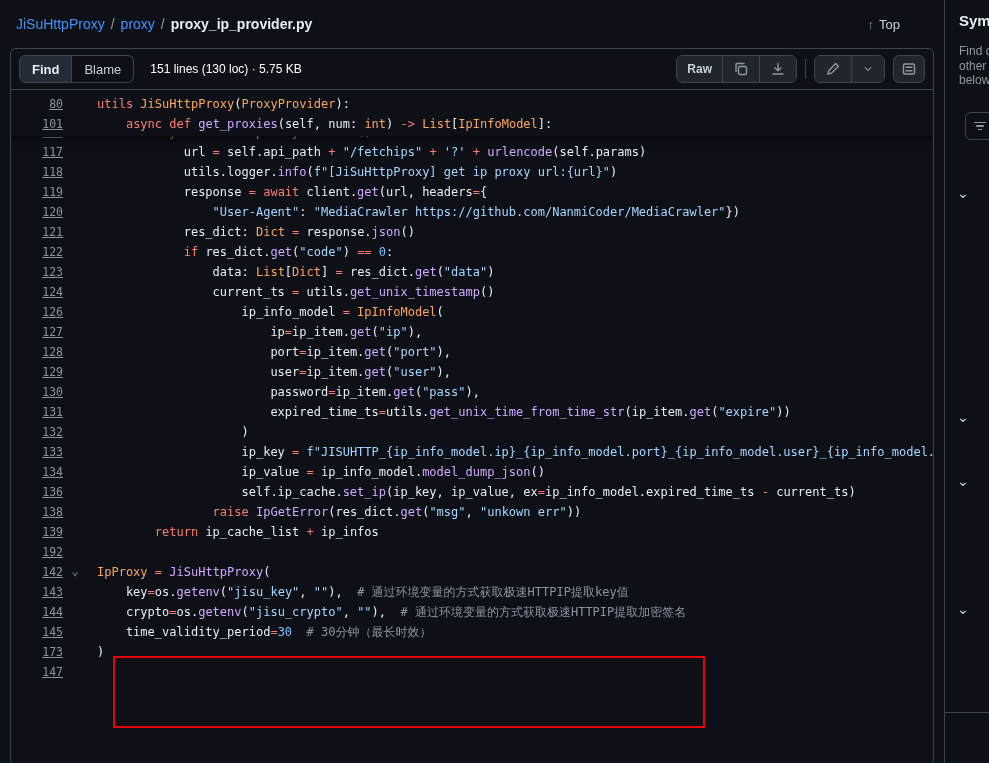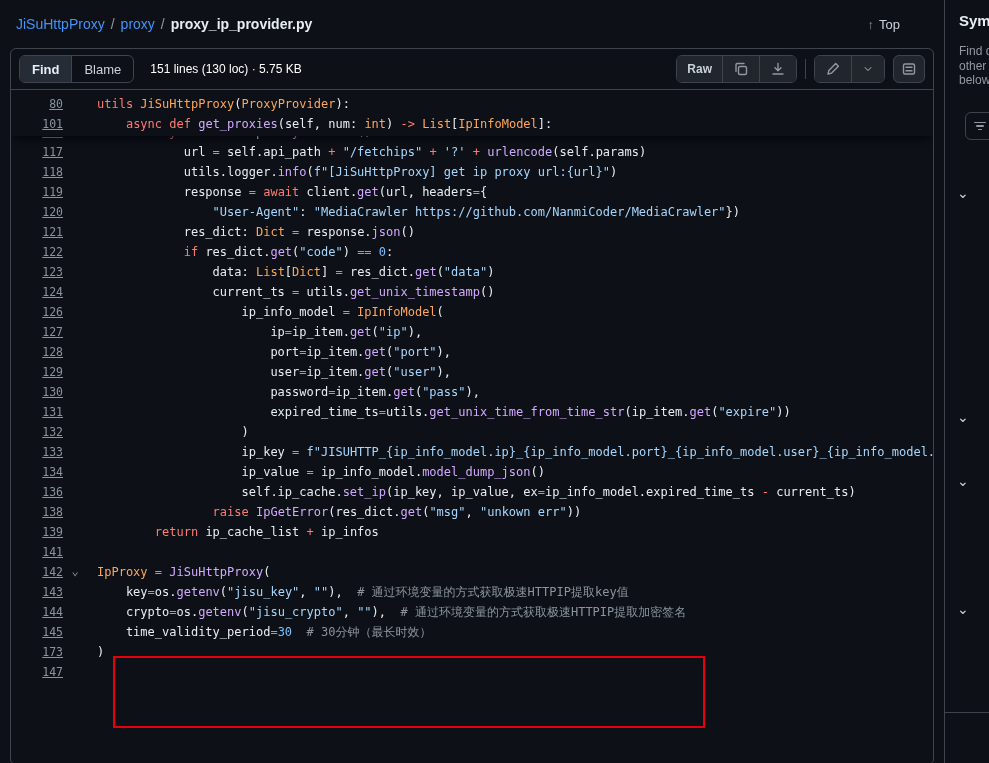--- a/index.html
+++ b/index.html
@@ -150,21 +150,21 @@
           <div class="code-line"><span class="ln">128</span><span class="chev"></span><span class="code-text"><span style="color: rgb(230, 237, 243);">                        port</span><span style="color: rgb(255, 123, 114);">=</span><span style="color: rgb(230, 237, 243);">ip_item.</span><span style="color: rgb(210, 168, 255);">get</span><span style="color: rgb(230, 237, 243);">(</span><span style="color: rgb(165, 214, 255);">"port"</span><span style="color: rgb(230, 237, 243);">),</span></span></div>
           <div class="code-line"><span class="ln">129</span><span class="chev"></span><span class="code-text"><span style="color: rgb(230, 237, 243);">                        user</span><span style="color: rgb(255, 123, 114);">=</span><span style="color: rgb(230, 237, 243);">ip_item.</span><span style="color: rgb(210, 168, 255);">get</span><span style="color: rgb(230, 237, 243);">(</span><span style="color: rgb(165, 214, 255);">"user"</span><span style="color: rgb(230, 237, 243);">),</span></span></div>
           <div class="code-line"><span class="ln">130</span><span class="chev"></span><span class="code-text"><span style="color: rgb(230, 237, 243);">                        password</span><span style="color: rgb(255, 123, 114);">=</span><span style="color: rgb(230, 237, 243);">ip_item.</span><span style="color: rgb(210, 168, 255);">get</span><span style="color: rgb(230, 237, 243);">(</span><span style="color: rgb(165, 214, 255);">"pass"</span><span style="color: rgb(230, 237, 243);">),</span></span></div>
           <div class="code-line"><span class="ln">131</span><span class="chev"></span><span class="code-text"><span style="color: rgb(230, 237, 243);">                        expired_time_ts</span><span style="color: rgb(255, 123, 114);">=</span><span style="color: rgb(230, 237, 243);">utils.</span><span style="color: rgb(210, 168, 255);">get_unix_time_from_time_str</span><span style="color: rgb(230, 237, 243);">(ip_item.</span><span style="color: rgb(210, 168, 255);">get</span><span style="color: rgb(230, 237, 243);">(</span><span style="color: rgb(165, 214, 255);">"expire"</span><span style="color: rgb(230, 237, 243);">))</span></span></div>
           <div class="code-line"><span class="ln">132</span><span class="chev"></span><span class="code-text"><span style="color: rgb(230, 237, 243);">                    )</span></span></div>
           <div class="code-line"><span class="ln">133</span><span class="chev"></span><span class="code-text"><span style="color: rgb(230, 237, 243);">                    ip_key </span><span style="color: rgb(255, 123, 114);">=</span><span style="color: rgb(230, 237, 243);"> </span><span style="color: rgb(165, 214, 255);">f"JISUHTTP_{ip_info_model.ip}_{ip_info_model.port}_{ip_info_model.user}_{ip_info_model.expired_time_ts}"</span></span></div>
           <div class="code-line"><span class="ln">134</span><span class="chev"></span><span class="code-text"><span style="color: rgb(230, 237, 243);">                    ip_value </span><span style="color: rgb(255, 123, 114);">=</span><span style="color: rgb(230, 237, 243);"> ip_info_model.</span><span style="color: rgb(210, 168, 255);">model_dump_json</span><span style="color: rgb(230, 237, 243);">()</span></span></div>
           <div class="code-line"><span class="ln">136</span><span class="chev"></span><span class="code-text"><span style="color: rgb(230, 237, 243);">                    self.ip_cache.</span><span style="color: rgb(210, 168, 255);">set_ip</span><span style="color: rgb(230, 237, 243);">(ip_key, ip_value, ex</span><span style="color: rgb(255, 123, 114);">=</span><span style="color: rgb(230, 237, 243);">ip_info_model.expired_time_ts </span><span style="color: rgb(255, 123, 114);">-</span><span style="color: rgb(230, 237, 243);"> current_ts)</span></span></div>
           <div class="code-line"><span class="ln">138</span><span class="chev"></span><span class="code-text"><span style="color: rgb(230, 237, 243);">                </span><span style="color: rgb(255, 123, 114);">raise</span><span style="color: rgb(230, 237, 243);"> </span><span style="color: rgb(210, 168, 255);">IpGetError</span><span style="color: rgb(230, 237, 243);">(res_dict.</span><span style="color: rgb(210, 168, 255);">get</span><span style="color: rgb(230, 237, 243);">(</span><span style="color: rgb(165, 214, 255);">"msg"</span><span style="color: rgb(230, 237, 243);">, </span><span style="color: rgb(165, 214, 255);">"unkown err"</span><span style="color: rgb(230, 237, 243);">))</span></span></div>
           <div class="code-line"><span class="ln">139</span><span class="chev"></span><span class="code-text"><span style="color: rgb(230, 237, 243);">        </span><span style="color: rgb(255, 123, 114);">return</span><span style="color: rgb(230, 237, 243);"> ip_cache_list </span><span style="color: rgb(255, 123, 114);">+</span><span style="color: rgb(230, 237, 243);"> ip_infos</span></span></div>
-          <div class="code-line"><span class="ln">141</span><span class="chev"></span><span class="code-text"></span></div>
+          <div class="code-line"><span class="ln">192</span><span class="chev"></span><span class="code-text"></span></div>
           <div class="code-line"><span class="ln">142</span><span class="chev">⌄</span><span class="code-text"><span style="color: rgb(255, 166, 87);">IpProxy</span><span style="color: rgb(230, 237, 243);"> </span><span style="color: rgb(255, 123, 114);">=</span><span style="color: rgb(230, 237, 243);"> </span><span style="color: rgb(210, 168, 255);">JiSuHttpProxy</span><span style="color: rgb(230, 237, 243);">(</span></span></div>
           <div class="code-line"><span class="ln">143</span><span class="chev"></span><span class="code-text"><span style="color: rgb(230, 237, 243);">    key</span><span style="color: rgb(255, 123, 114);">=</span><span style="color: rgb(230, 237, 243);">os.</span><span style="color: rgb(210, 168, 255);">getenv</span><span style="color: rgb(230, 237, 243);">(</span><span style="color: rgb(165, 214, 255);">"jisu_key"</span><span style="color: rgb(230, 237, 243);">, </span><span style="color: rgb(165, 214, 255);">""</span><span style="color: rgb(230, 237, 243);">),  </span><span style="color: rgb(139, 148, 158);"># 通过环境变量的方式获取极速HTTPIP提取key值</span></span></div>
           <div class="code-line"><span class="ln">144</span><span class="chev"></span><span class="code-text"><span style="color: rgb(230, 237, 243);">    crypto</span><span style="color: rgb(255, 123, 114);">=</span><span style="color: rgb(230, 237, 243);">os.</span><span style="color: rgb(210, 168, 255);">getenv</span><span style="color: rgb(230, 237, 243);">(</span><span style="color: rgb(165, 214, 255);">"jisu_crypto"</span><span style="color: rgb(230, 237, 243);">, </span><span style="color: rgb(165, 214, 255);">""</span><span style="color: rgb(230, 237, 243);">),  </span><span style="color: rgb(139, 148, 158);"># 通过环境变量的方式获取极速HTTPIP提取加密签名</span></span></div>
           <div class="code-line"><span class="ln">145</span><span class="chev"></span><span class="code-text"><span style="color: rgb(230, 237, 243);">    time_validity_period</span><span style="color: rgb(255, 123, 114);">=</span><span style="color: rgb(121, 192, 255);">30</span><span style="color: rgb(230, 237, 243);">  </span><span style="color: rgb(139, 148, 158);"># 30分钟（最长时效）</span></span></div>
           <div class="code-line"><span class="ln">173</span><span class="chev"></span><span class="code-text"><span style="color: rgb(230, 237, 243);">)</span></span></div>
           <div class="code-line"><span class="ln">147</span><span class="chev"></span><span class="code-text"></span></div>
         </div>
       <div class="sticky" id="sticky-lines">
           <div class="code-line"><span class="ln">80</span><span class="chev"></span><span class="code-text"><span style="color: rgb(255, 123, 114);">utils </span><span style="color: rgb(255, 166, 87);">JiSuHttpProxy</span><span style="color: rgb(230, 237, 243);">(</span><span style="color: rgb(255, 166, 87);">ProxyProvider</span><span style="color: rgb(230, 237, 243);">):</span></span></div>
           <div class="code-line"><span class="ln">101</span><span class="chev"></span><span class="code-text"><span style="color: rgb(230, 237, 243);">    </span><span style="color: rgb(255, 123, 114);">async</span><span style="color: rgb(230, 237, 243);"> </span><span style="color: rgb(255, 123, 114);">def</span><span style="color: rgb(230, 237, 243);"> </span><span style="color: rgb(210, 168, 255);">get_proxies</span><span style="color: rgb(230, 237, 243);">(self, num: </span><span style="color: rgb(255, 166, 87);">int</span><span style="color: rgb(230, 237, 243);">) </span><span style="color: rgb(255, 123, 114);">-&gt;</span><span style="color: rgb(230, 237, 243);"> </span><span style="color: rgb(255, 166, 87);">List</span><span style="color: rgb(230, 237, 243);">[</span><span style="color: rgb(255, 166, 87);">IpInfoModel</span><span style="color: rgb(230, 237, 243);">]:</span></span></div>

